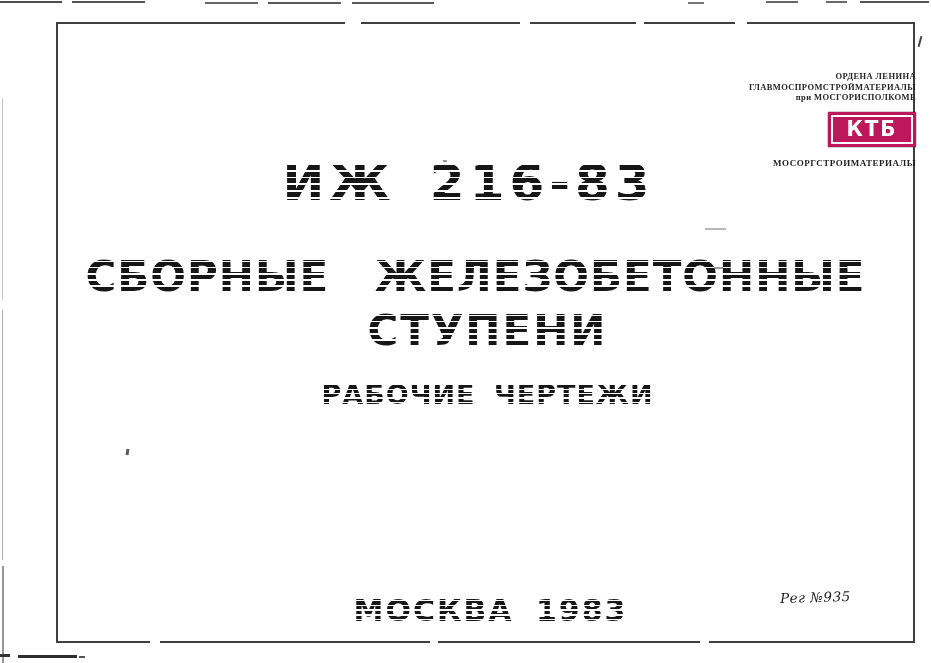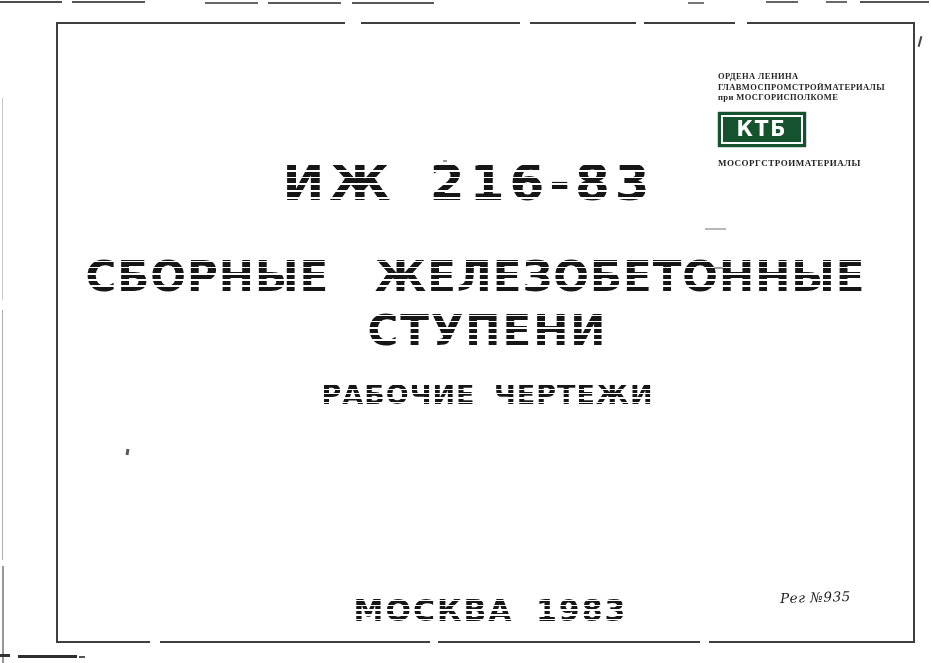--- a/index.html
+++ b/index.html
@@ -10,26 +10,26 @@
   
   .frame{
     position:absolute;left:56px;top:22px;width:859px;height:621px;
     border:2px solid #3f3f3f;box-sizing:border-box;
   }
   .frame-gap{position:absolute;background:#ffffff;}
   
   .art{position:absolute;}
   
   .org-block{
-    position:absolute;left:718px;top:71px;width:198px;text-align:left;
+    position:absolute;left:718px;top:71px;width:198px;text-align:right;
     font-family:"Liberation Serif","DejaVu Serif",serif;color:#262626;
   }
   .org-line{font-size:8.5px;line-height:10.5px;letter-spacing:0.4px;font-weight:bold;}
   .ktb-logo{
-    position:relative;display:inline-block;width:88px;height:35px;background:#14532d;
+    position:relative;display:inline-block;width:88px;height:35px;background:#be185d;
     margin-top:9px;box-shadow:0 0 1px #000;
   }
   .ktb-inner{
     position:absolute;inset:3px;border:2.5px solid #ffffff;
     display:flex;align-items:center;justify-content:center;
   }
   .ktb-text{
     color:#ffffff;font-family:"DejaVu Sans",sans-serif;font-weight:bold;
     font-size:20px;letter-spacing:2px;line-height:1;transform:scaleY(1.05);
   }

